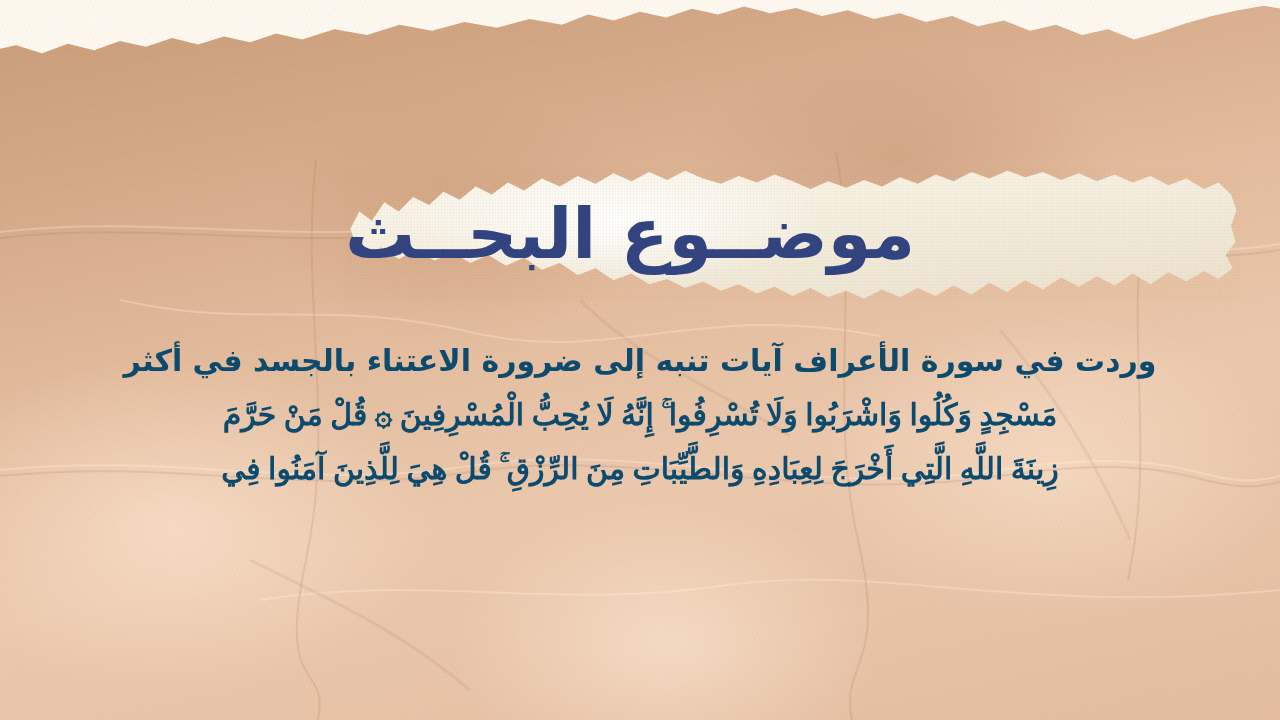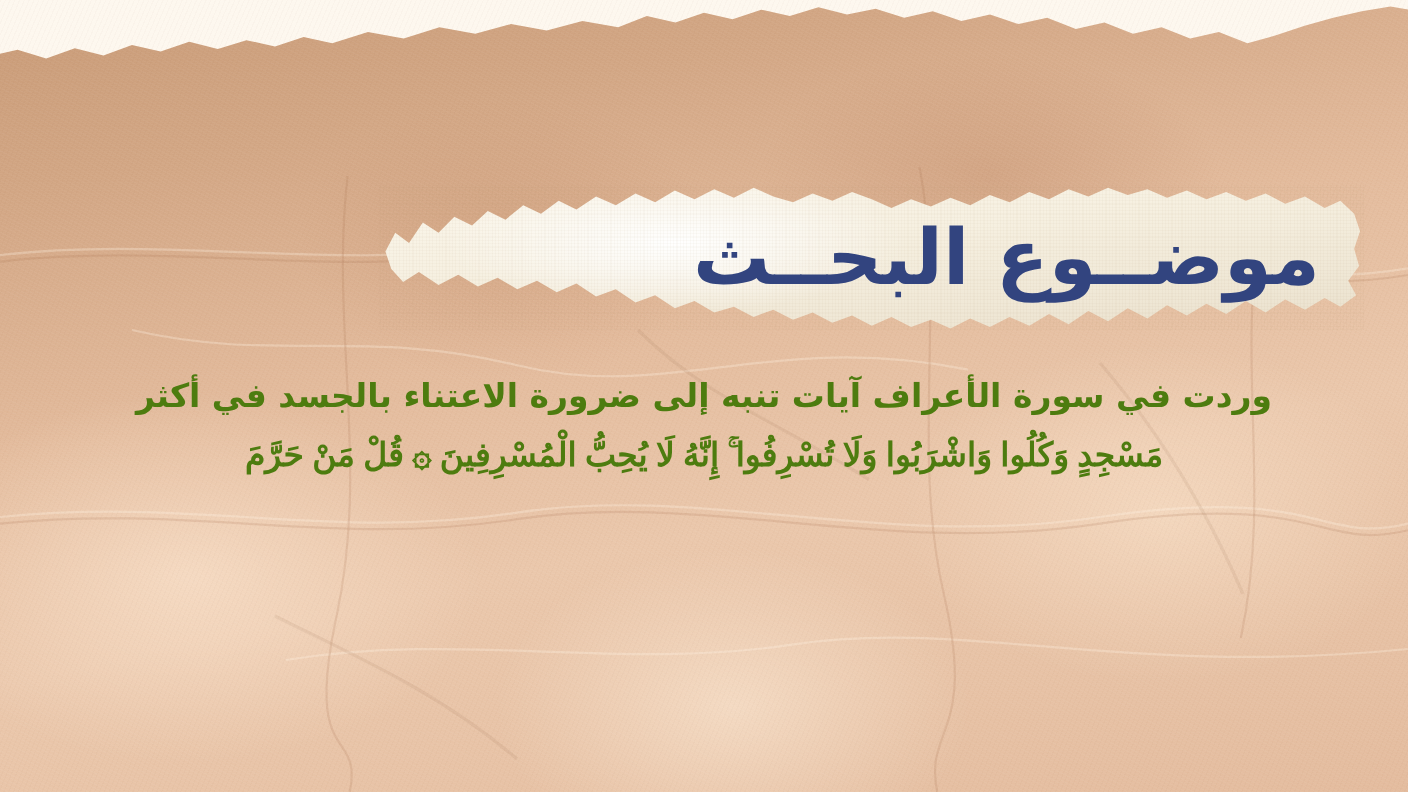--- a/index.html
+++ b/index.html
@@ -170,21 +170,21 @@
       repeating-linear-gradient(0deg, rgba(170,140,100,.08) 0 1px, rgba(0,0,0,0) 1px 3px);
     -webkit-clip-path: inherit;
     clip-path: inherit;
   }
 
   #title-text {
     position: absolute;
     left: 0;
     right: 0;
     top: 14px;
-    text-align: right;
+    text-align: left;
     direction: rtl;
     font-family: "DejaVu Sans", "Liberation Sans", sans-serif;
     font-weight: 700;
     font-size: 70px;
     line-height: 104px;
     letter-spacing: 0px;
     color: #32447F;
     white-space: nowrap;
     padding-right: 40px;
   }
@@ -197,21 +197,21 @@
     width: 1192px;
     direction: rtl;
     text-align: center;
   }
   .body-line {
     display: block;
     font-family: "DejaVu Sans", "Liberation Sans", sans-serif;
     font-weight: 700;
     font-size: 30px;
     line-height: 54px;
-    color: #4d7c0f;
+    color: #0c4a6e;
     white-space: nowrap;
     letter-spacing: -0.2px;
   }
   .body-line.verse {
     font-size: 30px;
     font-family: Liberation Serif, serif;
   }
 </style>
 </head>
 <body>
@@ -247,15 +247,16 @@
 
   <div id="title-strip">
     <div class="strip-paper"></div>
     <div class="strip-grain"></div>
     <div id="title-text">موضــوع البحــث</div>
   </div>
 
   <div id="body-block">
     <span class="body-line">وردت في سورة الأعراف آيات تنبه إلى ضرورة الاعتناء بالجسد في أكثر</span>
     <span class="body-line verse">مَسْجِدٍ وَكُلُوا وَاشْرَبُوا وَلَا تُسْرِفُوا ۚ إِنَّهُ لَا يُحِبُّ الْمُسْرِفِينَ ۞ قُلْ مَنْ حَرَّمَ</span>
+    <span class="body-line verse">زِينَةَ اللَّهِ الَّتِي أَخْرَجَ لِعِبَادِهِ وَالطَّيِّبَاتِ مِنَ الرِّزْقِ ۚ قُلْ هِيَ لِلَّذِينَ آمَنُوا فِي</span>
   </div>
 
 </div>
 
 </body></html>

